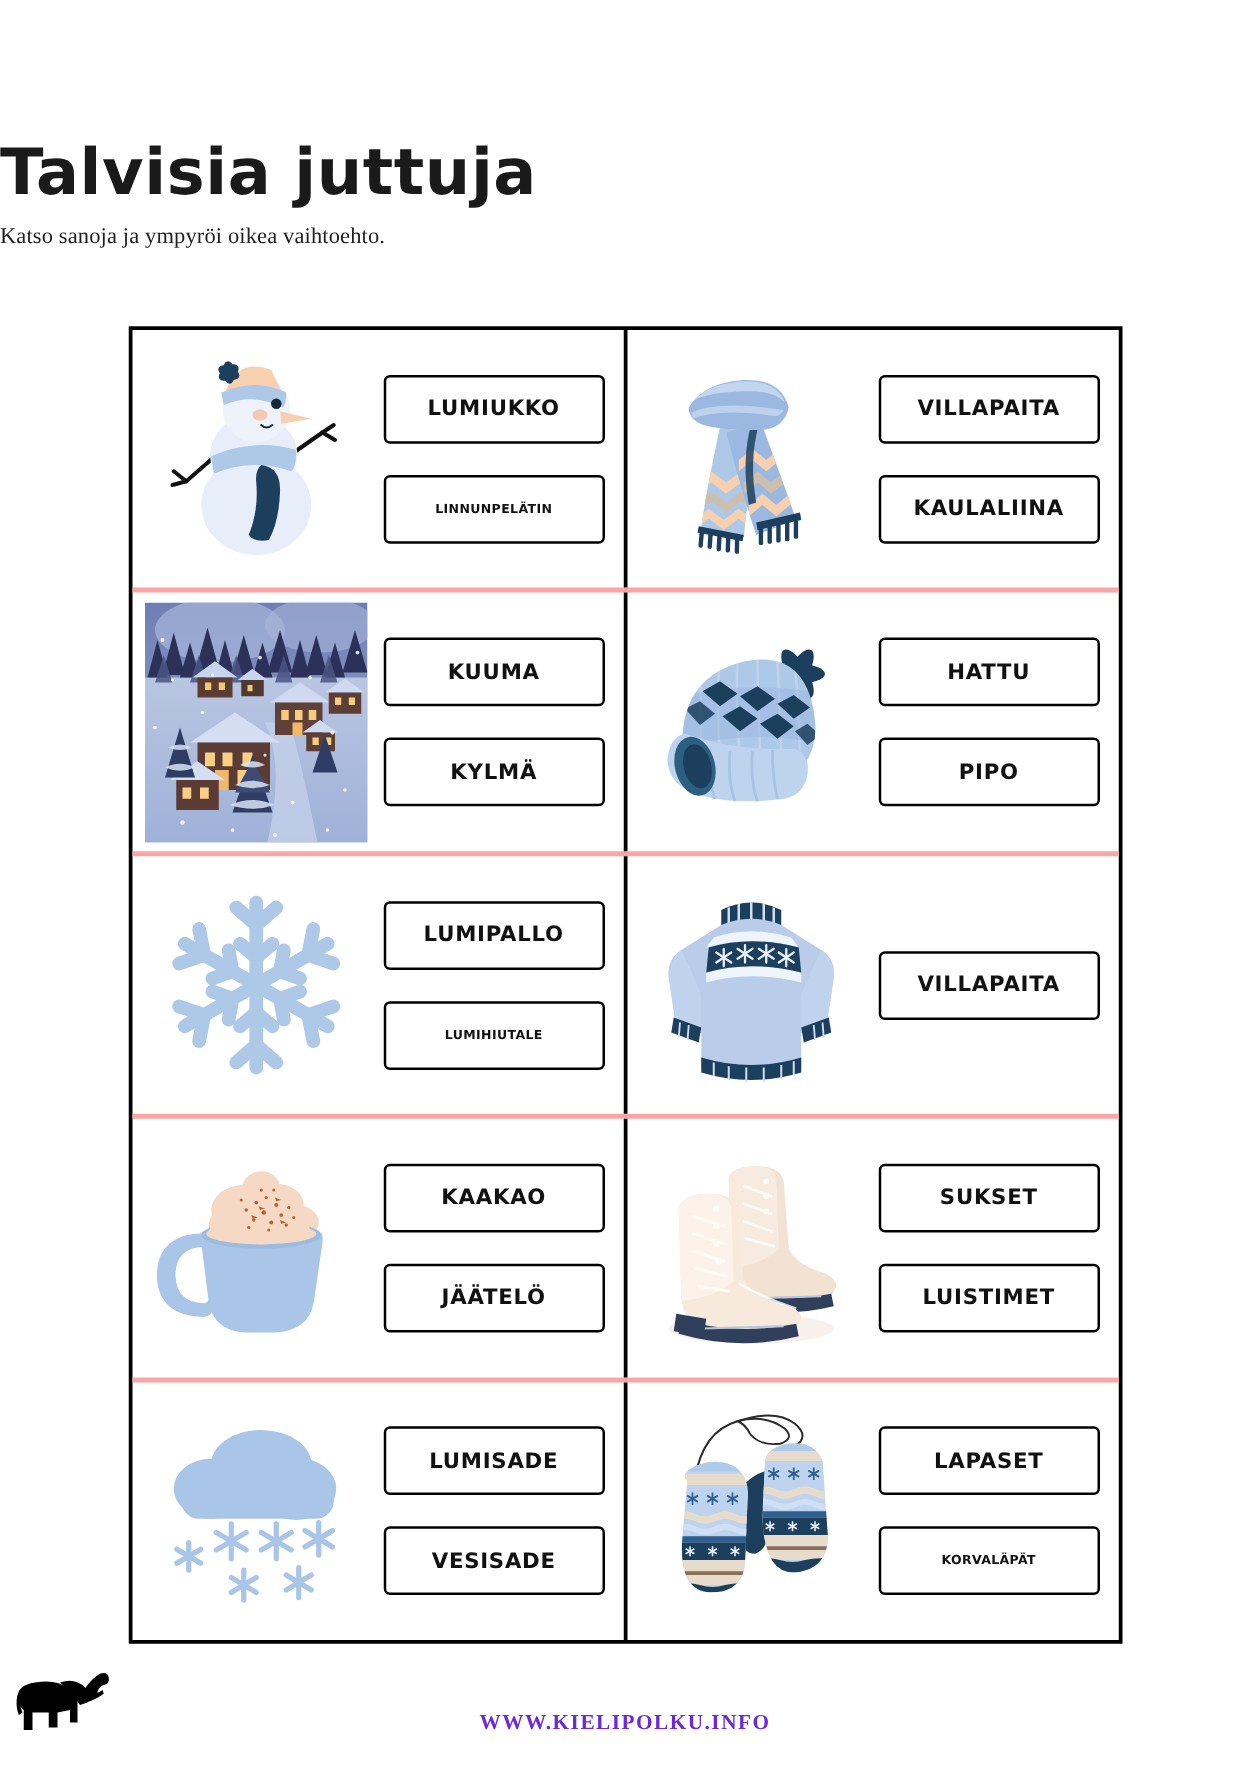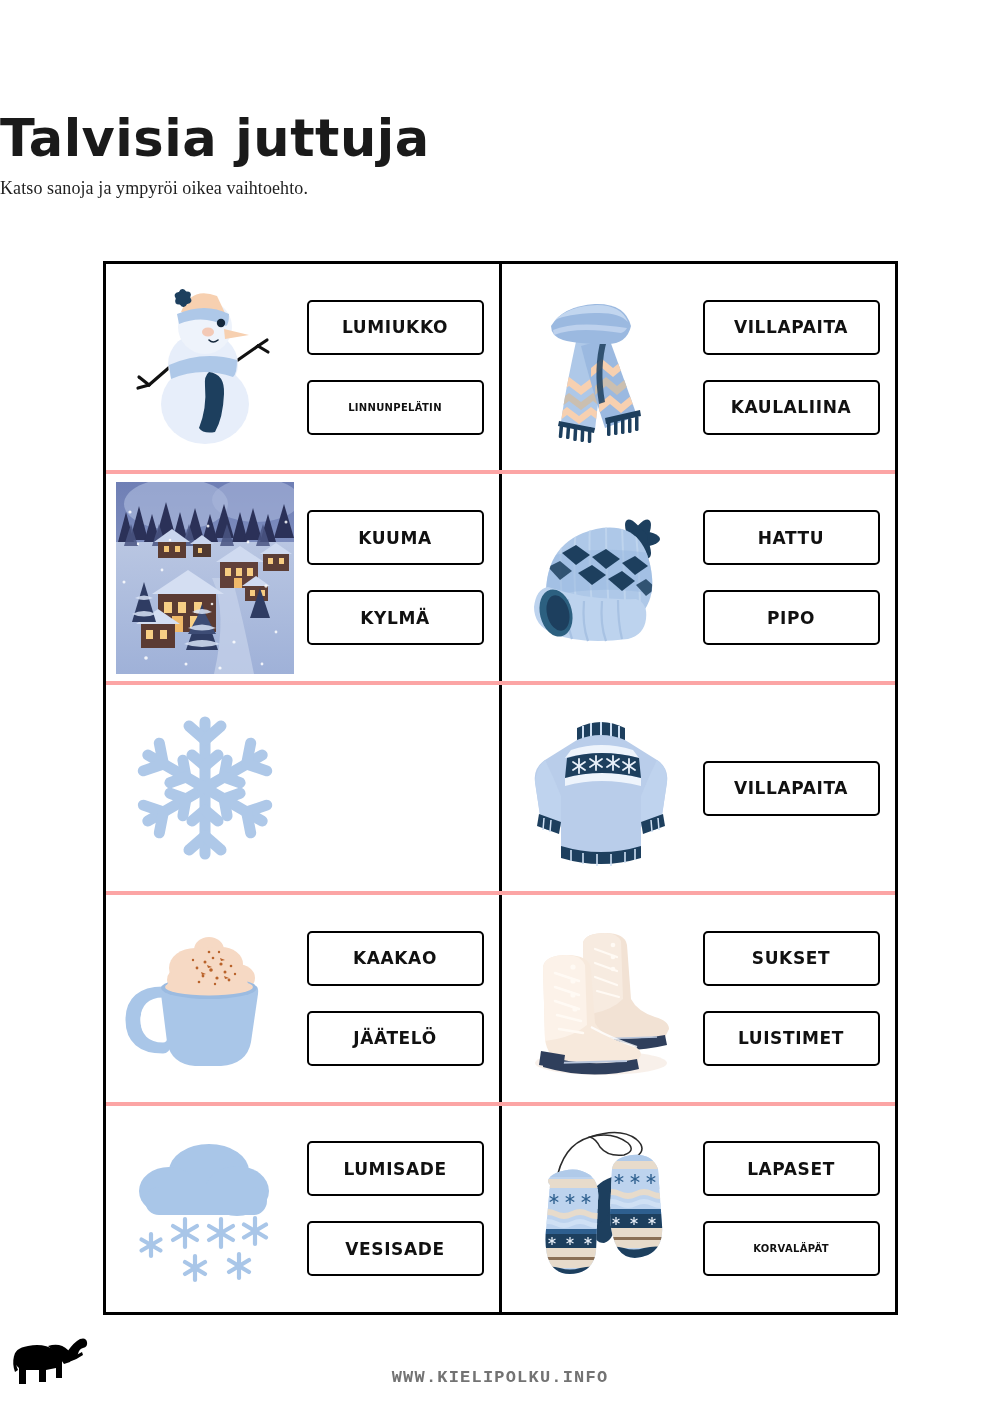--- a/index.html
+++ b/index.html
@@ -109,25 +109,25 @@
   }
   .optbox.narrow span { font-size: 10px; letter-spacing: 0.3px; }
 
   
   .footer-url {
     position: absolute;
     left: 0;
     top: 1368px;
     width: 1000px;
     text-align: center;
-    font-family: Liberation Mono, monospace;
+    font-family: Liberation Serif, serif;
     font-size: 17px;
     font-weight: bold;
     letter-spacing: 1.2px;
-    color: #737373;
+    color: #6d28d9;
   }
   .logo {
     position: absolute;
     left: 12px;
     top: 1332px;
     width: 80px;
     height: 70px;
   }
 
   
@@ -501,20 +501,28 @@
                   <path d="M0 -22 L13 -33"></path>
                 <path d="M0 48 L-16 62"></path>
                   <path d="M0 48 L16 62"></path>
                 <path d="M0 22 L-13 33"></path>
                   <path d="M0 22 L13 33"></path>
               </g>
             </g>
           </g>
         </svg>
       </div>
+      <div class="opts">
+        <div class="optbox">
+          <span>LUMIPALLO</span>
+        </div>
+        <div class="optbox narrow">
+          <span>LUMIHIUTALE</span>
+        </div>
+      </div>
     </div>
 
     <div class="wcell">
       <div class="pic">
         <svg class="art" width="160" height="165" viewBox="0 0 160 165">
 
           <path d="M56 22 Q80 10 104 22 L104 40 Q80 30 56 40 Z" fill="#1d3f5e"></path>
           <g stroke="#cfe0f4" stroke-width="2" fill="none">
             <path d="M62 20 L62 38"></path>
               <path d="M70 17 L70 35"></path>

